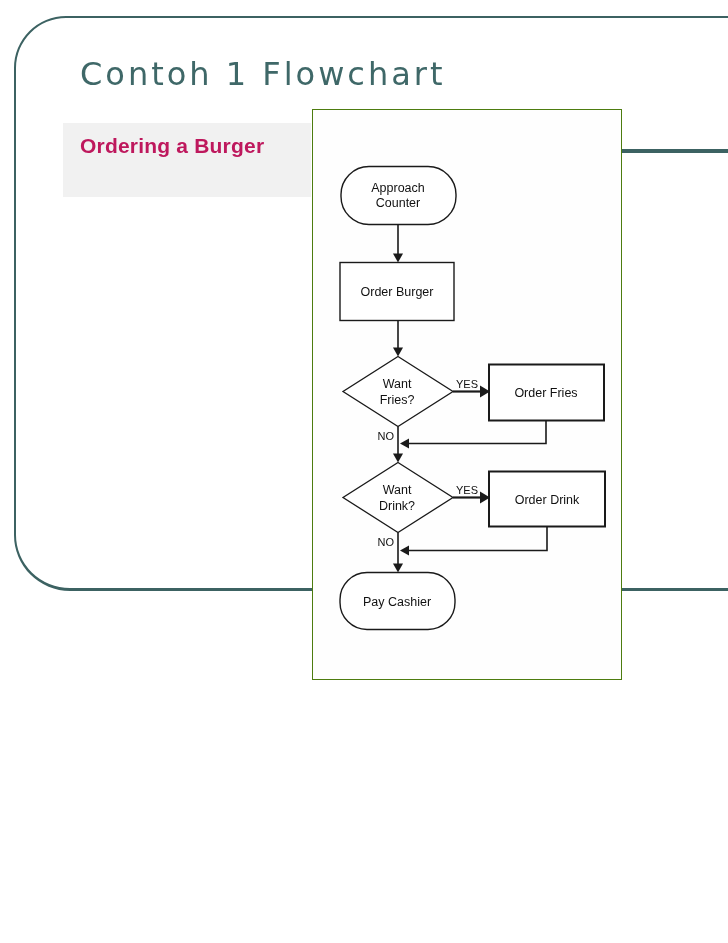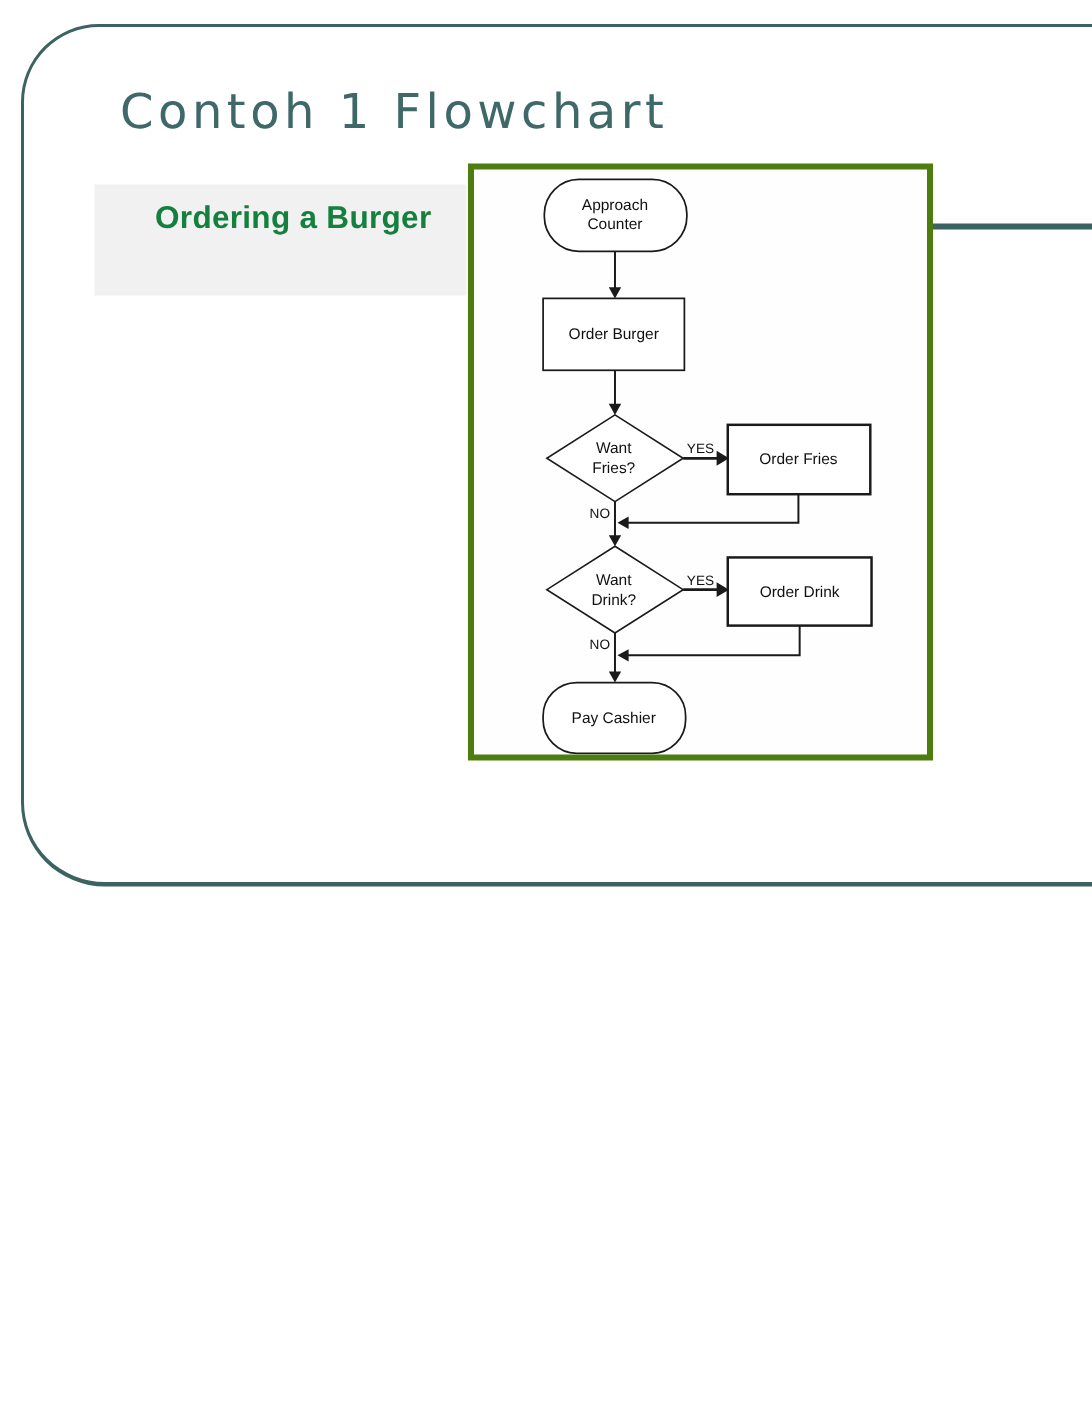--- a/index.html
+++ b/index.html
@@ -51,39 +51,38 @@
   }
   .caption {
     position: absolute;
     left: 63px;
     top: 123px;
     width: 248px;
     height: 74px;
     box-sizing: border-box;
     padding: 9px 0 0 17px;
     background: #f1f1f1;
-    color: #15803d;
+    color: #be185d;
     font-family: "Liberation Sans", sans-serif;
     font-weight: bold;
     font-size: 21px;
     line-height: 28px;
     letter-spacing: 0.2px;
     z-index: 2;
     white-space: nowrap;
-    text-align: center;
   }
   .flowchart {
     position: absolute;
     left: 312px;
     top: 109px;
     width: 310px;
-    height: 398px;
+    height: 571px;
     box-sizing: border-box;
     background: #fefefe;
-    border: 4px solid #4d7c0f;
+    border: 1px solid #4d7c0f;
     z-index: 2;
   }
   .flowchart svg {
     display: block;
     width: 100%;
     height: 100%;
   }
   .flowchart svg text {
     font-family: "Liberation Sans", sans-serif;
     font-size: 12.5px;

